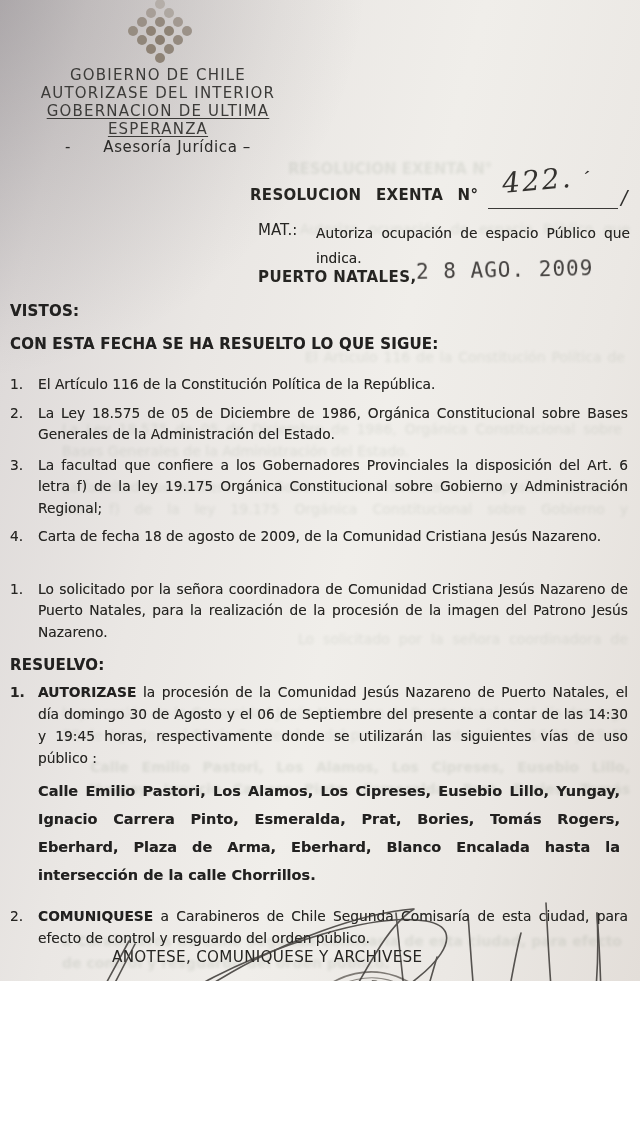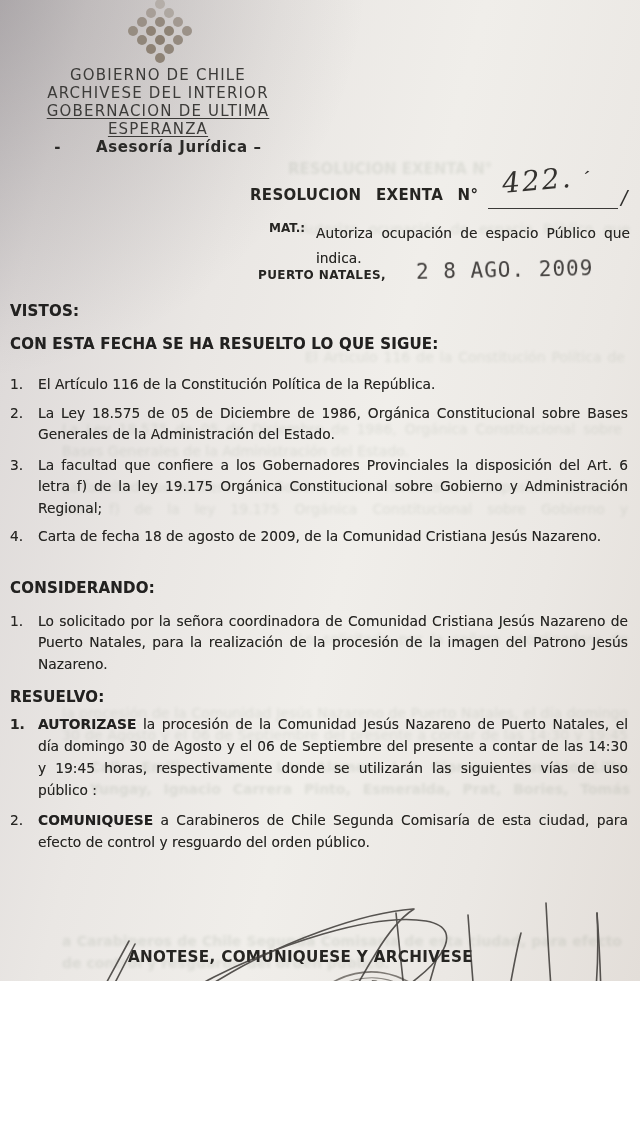--- a/index.html
+++ b/index.html
@@ -11,33 +11,33 @@
       radial-gradient(circle at -8% -4%, rgba(70,64,70,.30) 0%, rgba(70,64,70,0) 34%),
       linear-gradient(104deg, #cfcbcc 0%, #dedad9 10%, #eae7e4 32%, #f0eeea 55%, #ebe8e4 78%, #e3ded9 100%);
     font-family:"DejaVu Sans","Liberation Sans",sans-serif;
     color:#262522;
   }
   .abs{position:absolute;}
   
   #hdr{left:10px;top:66px;width:296px;text-align:center;z-index:2;}
   .hline{font-size:15px;line-height:18px;letter-spacing:1.2px;color:#3c3b39;}
   .hline.u{text-decoration:underline;text-underline-offset:2px;}
-  .hline.b{font-weight:700;letter-spacing:.6px;color:#2b2a28;white-space:pre;}
+  .hline.b{font-weight:400;letter-spacing:.6px;color:#2b2a28;white-space:pre;}
   #logo{left:126px;top:0px;z-index:2;}
   
   .bold{font-weight:700;color:#222120;}
   #res-label{left:250px;top:186px;font-size:15px;font-weight:700;word-spacing:9px;letter-spacing:.3px;z-index:2;}
   #res-underline{left:488px;top:208px;width:130px;height:0;border-bottom:1.6px solid #3a3937;z-index:2;}
   #res-number{left:502px;top:164px;font-family:"DejaVu Serif","Liberation Serif",serif;font-style:italic;font-size:28px;color:#34322f;transform:rotate(-5deg);letter-spacing:2px;z-index:3;}
   #res-tick{left:583px;top:166px;font-size:20px;color:#34322f;transform:rotate(18deg);z-index:3;}
   #res-slash{left:621px;top:186px;font-size:19px;font-style:italic;color:#2e2d2b;z-index:2;}
   #mat{left:258px;top:221px;width:372px;display:flex;z-index:2;}
-  #mat .lbl{font-weight:700;font-size:12px;width:58px;flex:none;text-align:center;}
+  #mat .lbl{font-weight:400;font-size:15px;width:58px;flex:none;}
   #mat .txt{width:314px;font-size:13.8px;line-height:25px;text-align:justify;}
-  #city{left:258px;top:268px;font-size:12px;font-weight:700;letter-spacing:.4px;z-index:2;}
+  #city{left:258px;top:268px;font-size:15px;font-weight:700;letter-spacing:.4px;z-index:2;}
   #datestamp{
     left:416px;top:258px;font-family:"DejaVu Sans Mono","Liberation Mono",monospace;
     font-size:21px;letter-spacing:1px;color:#454240;white-space:pre;
     transform:rotate(-1.2deg);filter:blur(.3px);z-index:2;font-weight:500;
   }
   
   #body{left:10px;top:302px;width:618px;z-index:2;}
   .h1{font-size:15px;font-weight:700;letter-spacing:.2px;color:#222120;}
   #intro{margin:0 0 21px 0;}
   #vtitle{margin:0 0 15px 0;}
@@ -49,21 +49,21 @@
   .v3{margin-bottom:7px;}
   .v4{margin-bottom:31px;}
   #ctitle{margin:0 0 14px 0;}
   .c1{margin-bottom:13px;}
   #rtitle{margin:0 0 7px 0;}
   .r1{margin-bottom:8px;line-height:22px;}
   .r1 .num,.r2 .num{font-weight:700;}
   #streets{margin:0 0 16px 28px;width:582px;font-size:14.5px;font-weight:700;line-height:28px;text-align:justify;color:#222120;}
   .r2{line-height:22px;}
   
-  #closing{left:128px;top:948px;font-size:15.2px;font-weight:700;letter-spacing:.3px;z-index:3;}
+  #closing{left:112px;top:948px;font-size:15.2px;font-weight:400;letter-spacing:.3px;z-index:3;}
   #sigblock{left:318px;top:1048px;width:268px;text-align:center;z-index:5;}
   #sig-name{font-size:18px;font-weight:700;letter-spacing:.3px;color:#2a2927;}
   #sig-title,#sig-sub{font-size:14.5px;line-height:17.5px;color:#2e2d2b;}
   #stamp-prov{left:286px;top:960px;z-index:4;opacity:.82;}
   #stamp-jur{left:-24px;top:1068px;z-index:4;opacity:.8;}
   svg text{font-family:"Liberation Sans","DejaVu Sans",sans-serif;}
   
   #signature-svg{left:0;top:0;z-index:6;pointer-events:none;}
   
   .ghost{position:absolute;z-index:1;color:#64745f;filter:blur(1.4px);opacity:.13;font-size:14px;line-height:22px;text-align:justify;overflow:hidden;font-weight:700;}
@@ -102,21 +102,21 @@
         <circle cx="34" cy="40" r="5" opacity="1"></circle>
         <circle cx="52" cy="40" r="5" opacity=".85"></circle>
       <circle cx="25" cy="49" r="5" opacity=".95"></circle>
         <circle cx="43" cy="49" r="5" opacity=".9"></circle>
       <circle cx="34" cy="58" r="5" opacity=".95"></circle>
     </g>
   </svg>
 
   <div id="hdr" class="abs">
     <div class="hline">GOBIERNO DE CHILE</div>
-    <div class="hline">ARCHIVESE DEL INTERIOR</div>
+    <div class="hline">AUTORIZASE DEL INTERIOR</div>
     <div class="hline u">GOBERNACION DE ULTIMA ESPERANZA</div>
     <div class="hline b">-      Asesoría Jurídica –</div>
   </div>
 
   <div id="res-label" class="abs">RESOLUCION EXENTA N°</div>
   <div id="res-underline" class="abs"></div>
   <div id="res-number" class="abs">422.</div>
   <div id="res-tick" class="abs">′</div>
   <div id="res-slash" class="abs">/</div>
 
@@ -142,31 +142,31 @@
     </div>
     <div class="li v3">
       <span class="num">3.</span>
       <span class="itx">La facultad que confiere a los Gobernadores Provinciales la disposición del Art. 6 letra f) de la ley 19.175 Orgánica Constitucional sobre Gobierno y Administración Regional;</span>
     </div>
     <div class="li v4">
       <span class="num">4.</span>
       <span class="itx">Carta de fecha 18 de agosto de 2009, de la Comunidad Cristiana Jesús Nazareno.</span>
     </div>
 
-    <div id="ctitle" class="h1">CONSIDERANDO:</div>
     <div class="li c1">
       <span class="num">1.</span>
       <span class="itx">Lo solicitado por la señora coordinadora de Comunidad Cristiana Jesús Nazareno de Puerto Natales, para la realización de la procesión de la imagen del Patrono Jesús Nazareno.</span>
     </div>
 
     <div id="rtitle" class="h1">RESUELVO:</div>
     <div class="li r1">
       <span class="num">1.</span>
       <span class="itx"><span class="bold">AUTORIZASE</span><span> la procesión de la Comunidad Jesús Nazareno de Puerto Natales, el día domingo 30 de Agosto y el 06 de Septiembre del presente a contar de las 14:30 y 19:45 horas, respectivamente donde se utilizarán  las siguientes vías de uso público :</span></span>
     </div>
+    <div id="streets">Calle Emilio Pastori, Los Alamos, Los Cipreses, Eusebio Lillo, Yungay, Ignacio Carrera Pinto, Esmeralda, Prat, Bories, Tomás Rogers, Eberhard, Plaza de Arma, Eberhard, Blanco Encalada hasta la intersección de la calle Chorrillos.</div>
     <div class="li r2">
       <span class="num" style="font-weight:400">2.</span>
       <span class="itx"><span class="bold">COMUNIQUESE</span><span> a Carabineros de Chile Segunda Comisaría de esta ciudad, para efecto de control y resguardo del orden público.</span></span>
     </div>
   </div>
 
   <div id="closing" class="abs">ANOTESE, COMUNIQUESE Y ARCHIVESE</div>
 
   <svg id="stamp-prov" class="abs" width="174" height="176" viewBox="0 0 174 176">
     <g transform="rotate(-12 85 88)" stroke="#56524c" fill="none">

